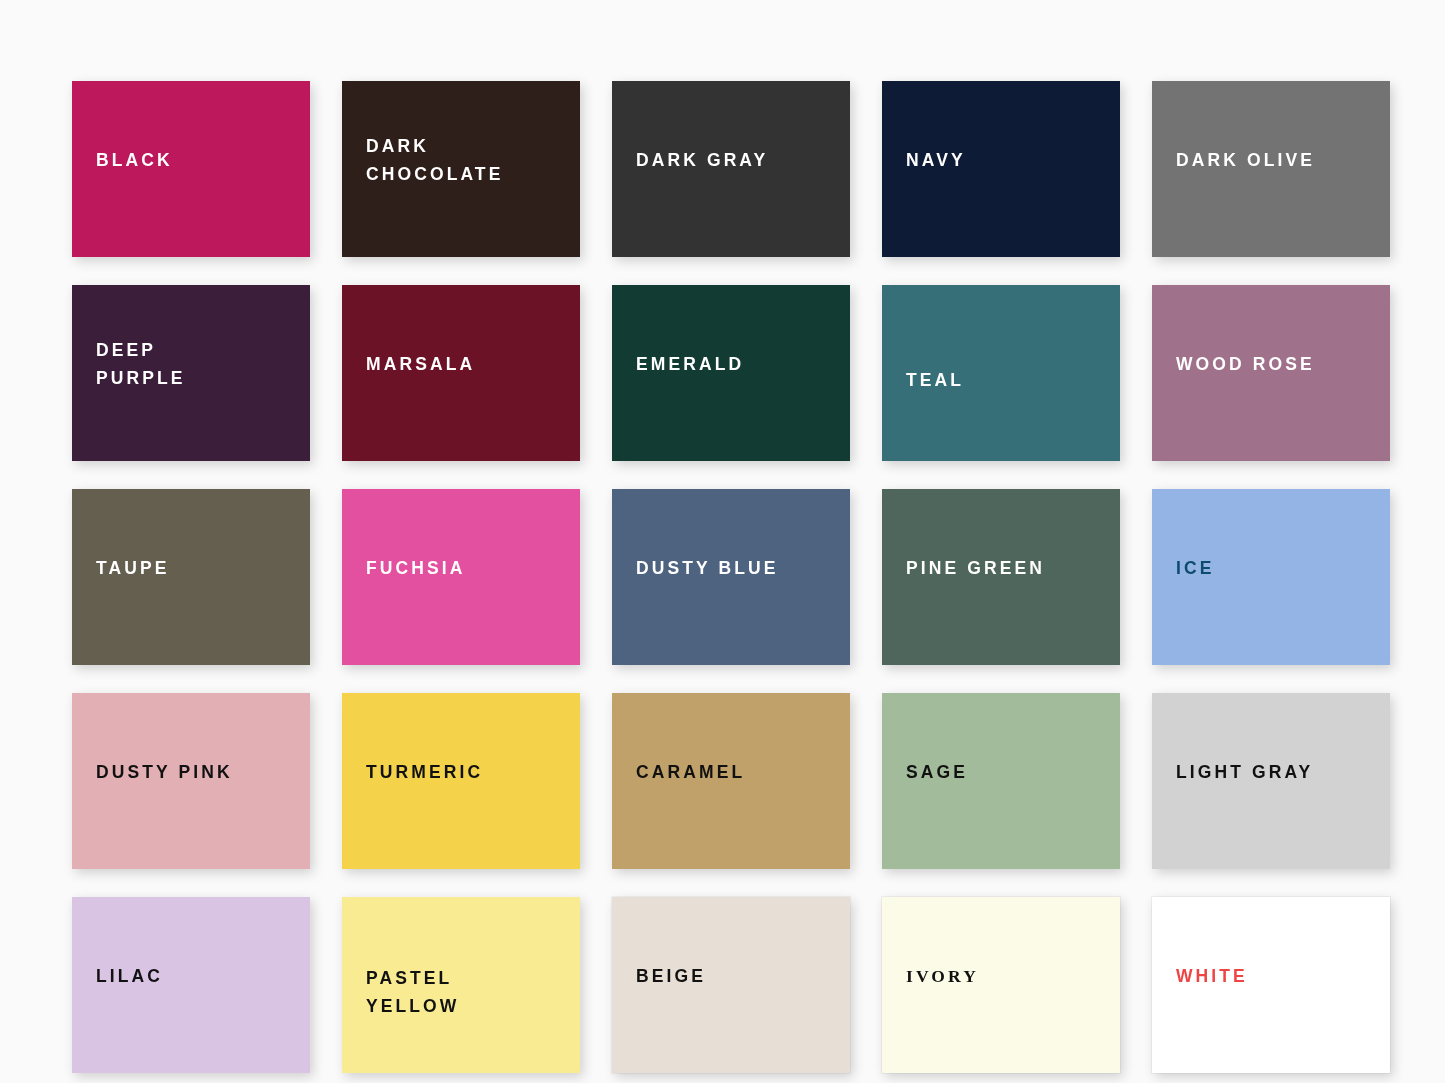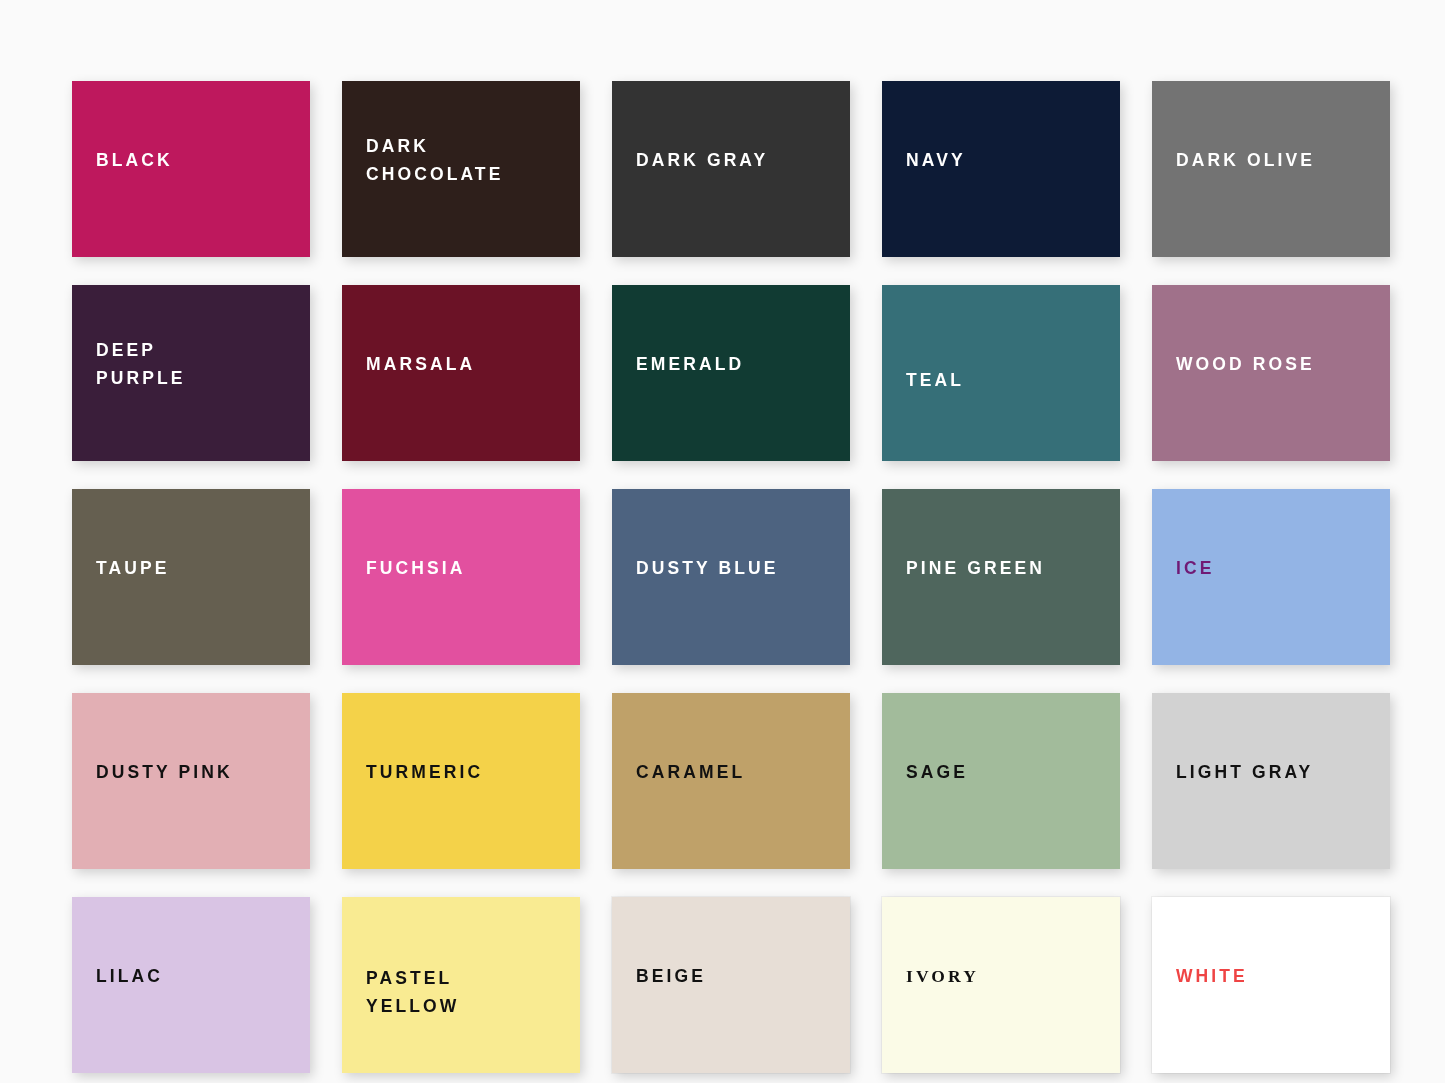--- a/index.html
+++ b/index.html
@@ -103,21 +103,21 @@
       <div class="swatch" style="background-color: rgb(226, 80, 159);">
         <span class="swatch-label" style="color: rgb(255, 255, 255);">FUCHSIA</span>
       </div>
       <div class="swatch" style="background-color: rgb(77, 99, 128);">
         <span class="swatch-label" style="color: rgb(255, 255, 255);">DUSTY BLUE</span>
       </div>
       <div class="swatch" style="background-color: rgb(79, 102, 93);">
         <span class="swatch-label" style="color: rgb(255, 255, 255);">PINE GREEN</span>
       </div>
       <div class="swatch" style="background-color: rgb(147, 180, 229);">
-        <span class="swatch-label" style="color: #701a75;">ICE</span>
+        <span class="swatch-label" style="color: #0c4a6e;">ICE</span>
       </div>
       <div class="swatch" style="background-color: rgb(226, 175, 180);">
         <span class="swatch-label" style="color: rgb(17, 17, 17);">DUSTY PINK</span>
       </div>
       <div class="swatch" style="background-color: rgb(244, 210, 73);">
         <span class="swatch-label" style="color: rgb(17, 17, 17);">TURMERIC</span>
       </div>
       <div class="swatch" style="background-color: rgb(191, 161, 105);">
         <span class="swatch-label" style="color: rgb(17, 17, 17);">CARAMEL</span>
       </div>

